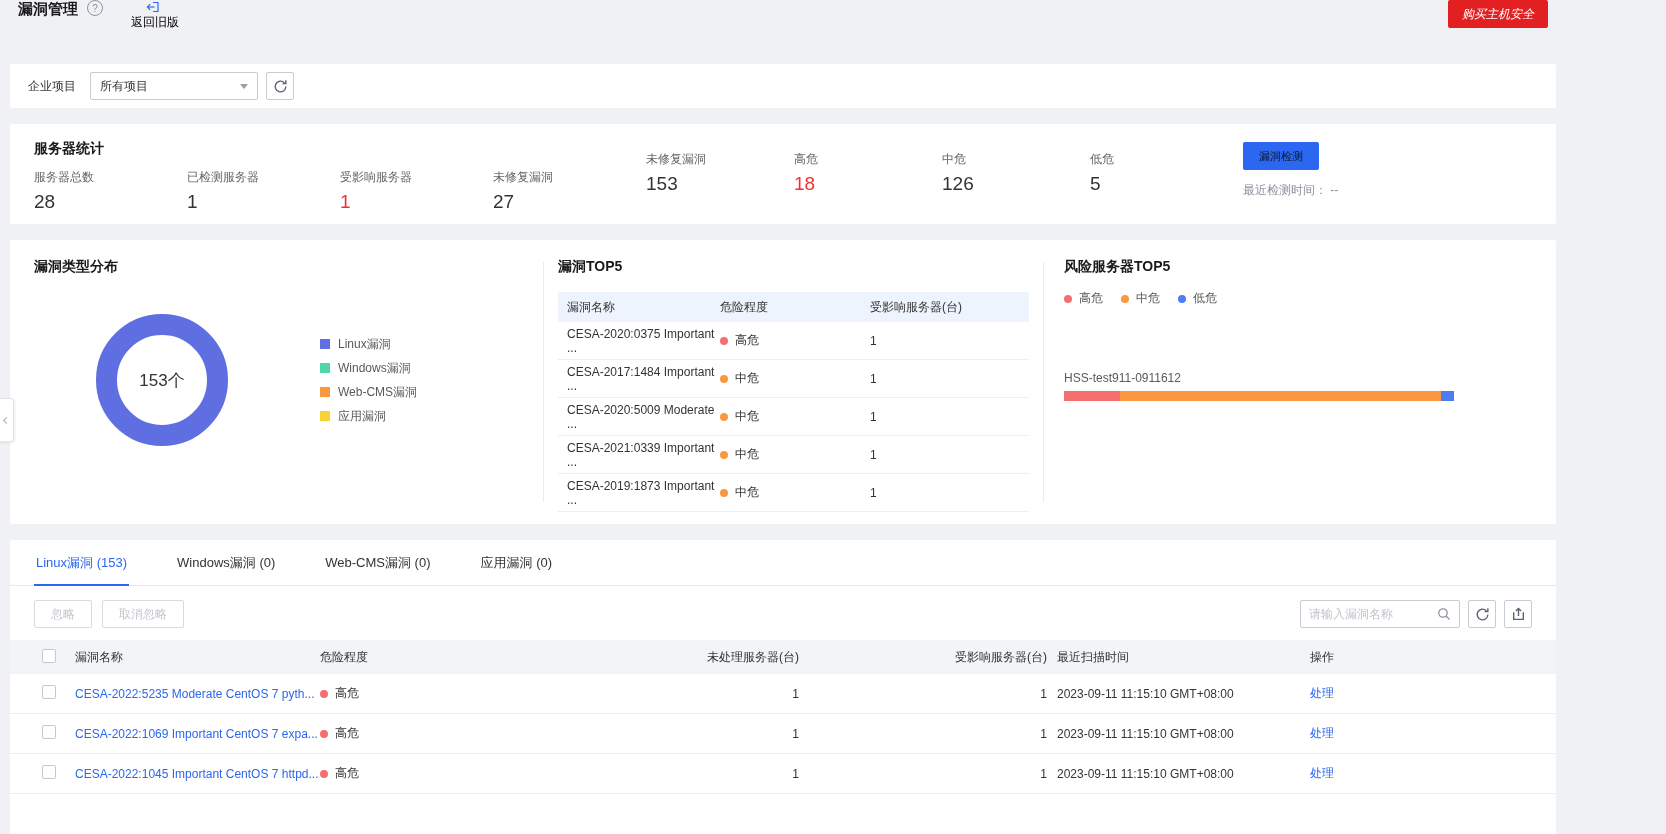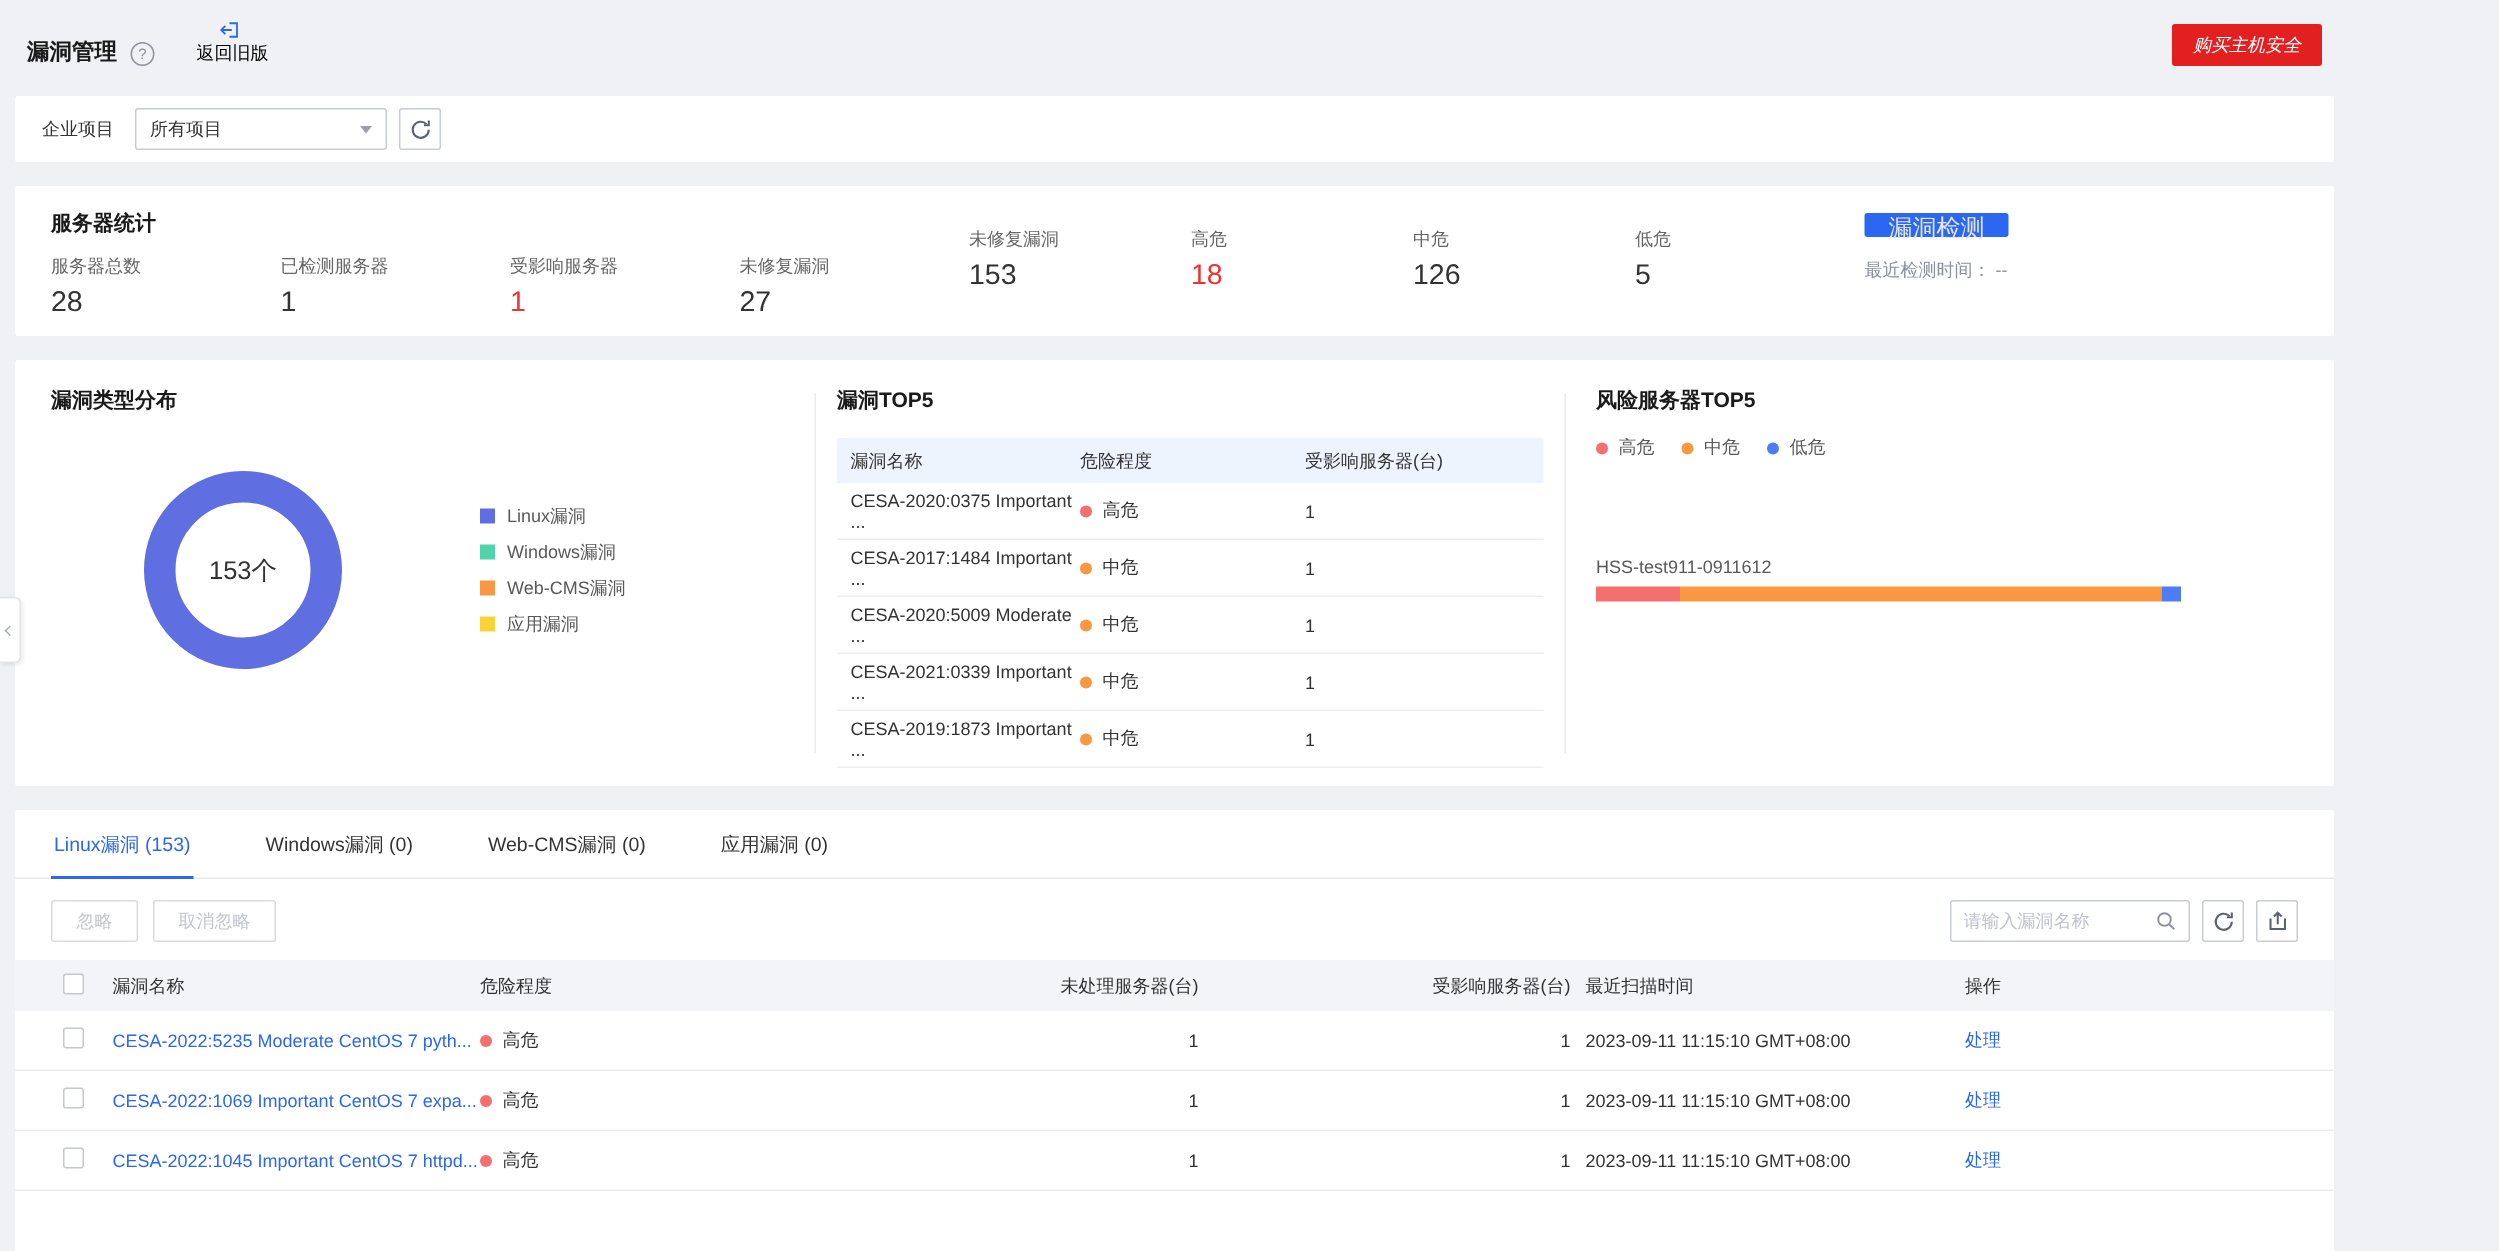--- a/index.html
+++ b/index.html
@@ -8,21 +8,21 @@
     background: #f0f1f4;
     font-family: "Liberation Sans", "DejaVu Sans", sans-serif;
     font-size: 12px;
     color: #333;
     position: relative;
     overflow: hidden;
   }
   .container { width: 1546px; margin-left: 10px; }
 
   
-  .topbar { height: 44px; display: flex; align-items: flex-end; padding: 0 8px; }
+  .topbar { height: 44px; display: flex; align-items: flex-start; padding: 0 8px; }
   .page-title { font-size: 15px; font-weight: bold; color: #1a1a1a; }
   .help { width: 16px; height: 16px; border: 1px solid #8d93a1; border-radius: 50%;
           color: #8d93a1; font-size: 10px; display: flex; align-items: center;
           justify-content: center; margin-left: 9px; cursor: pointer; }
   .back { display: flex; align-items: center; margin-left: 28px; color: #000000; cursor: pointer; flex-direction: column; }
   .back svg { margin-right: 5px; }
   .spacer { flex: 1; }
   .buy-btn { background: #e32021; color: #fff; border: none; height: 28px; padding: 0 14px;
              border-radius: 2px; font-size: 12px; cursor: pointer; font-style: italic; }
 
@@ -44,22 +44,22 @@
   .group-server { width: 612px; }
   .group-vuln { width: 592px; }
   .group-title { font-size: 14px; font-weight: bold; color: #1a1a1a; }
   .stat-items { display: flex; margin-top: 11px; }
   .group-server .stat-item { width: 153px; }
   .group-vuln .stat-item { width: 148px; }
   .stat-label { color: #666; }
   .stat-value { font-size: 19px; color: #333; margin-top: 5px; }
   .stat-value.red { color: #f23030; }
   .stats-right { margin-left: auto; width: 289px; padding-top: 2px; }
-  .detect-btn { background: #2b67f0; color: #e5e5e5; border: none; height: 16px; padding: 0 16px;
-                border-radius: 2px; font-size: 16px; cursor: pointer; }
+  .detect-btn { background: #2b67f0; color: #0f172a; border: none; height: 28px; padding: 0 16px;
+                border-radius: 2px; font-size: 11px; cursor: pointer; }
   .last-detect { margin-top: 12px; color: #8b909c; }
 
   
   .charts-card { margin-top: 16px; height: 284px; display: flex; padding: 18px 0; }
   .chart-col1 { width: 533px; padding: 0 24px; }
   .chart-col2 { width: 499px; padding: 0 14px; }
   .chart-col3 { flex: 1; padding: 0 20px; }
   .vdivider { width: 1px; background: #ececec; margin: 4px 0; }
   .panel-title { font-size: 14px; font-weight: bold; color: #1a1a1a; }
 

